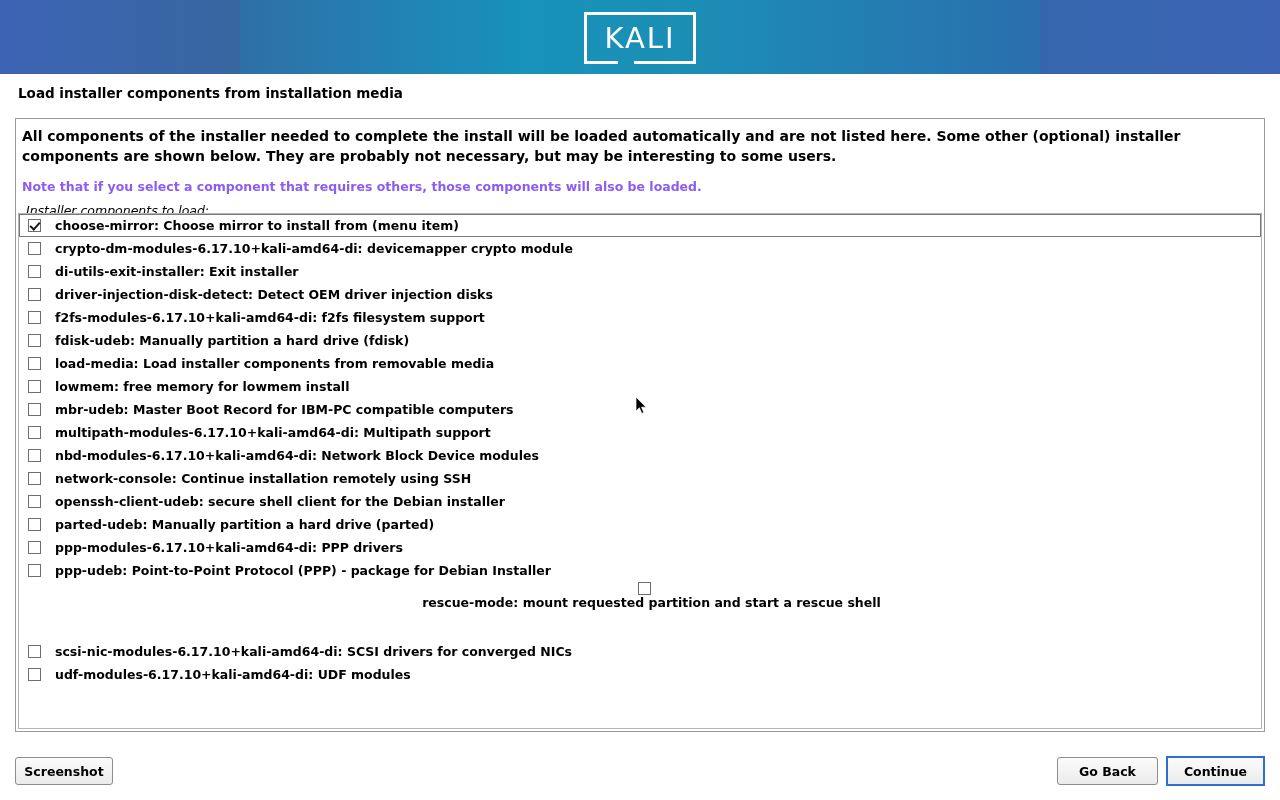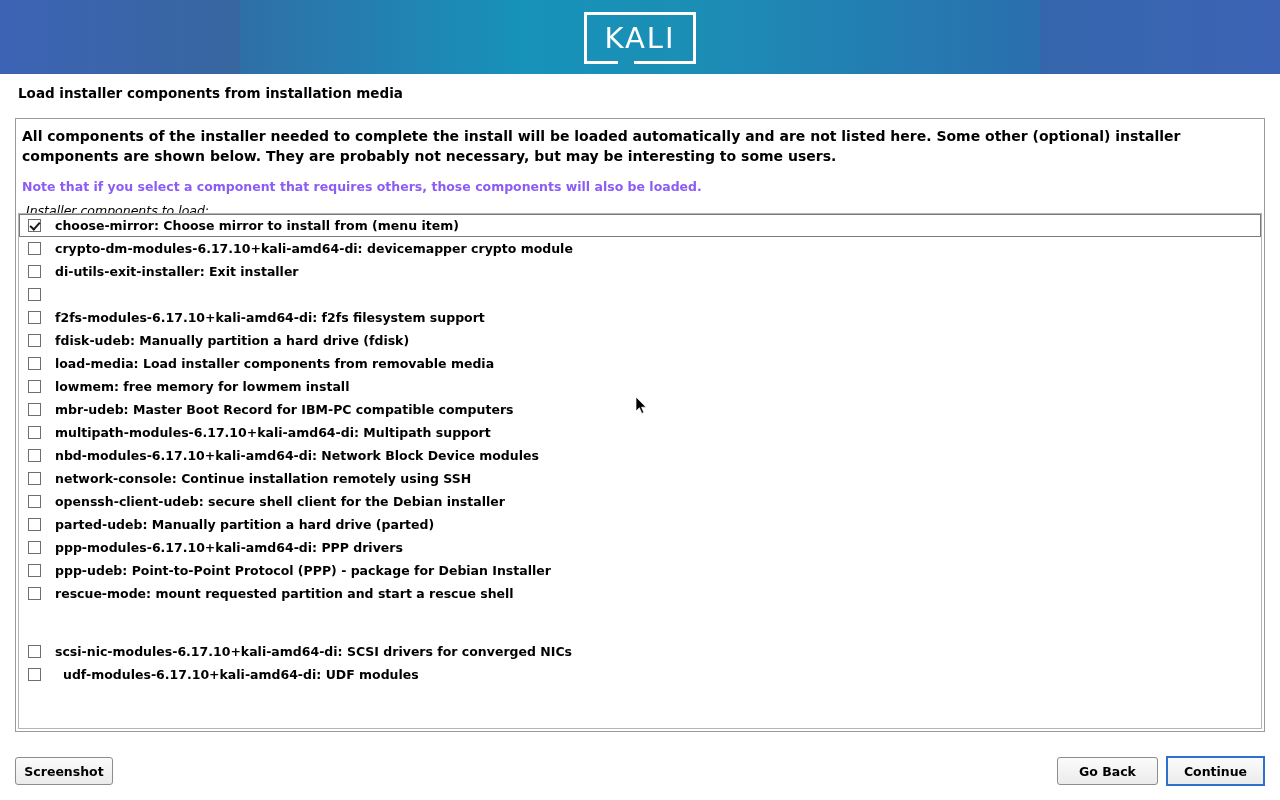--- a/index.html
+++ b/index.html
@@ -260,20 +260,21 @@
         <div class="list-row" style="position: relative;">
           <span class="checkbox"></span>
           <span class="row-label">crypto-dm-modules-6.17.10+kali-amd64-di: devicemapper crypto module</span>
         </div>
         <div class="list-row" style="position: relative;">
           <span class="checkbox"></span>
           <span class="row-label">di-utils-exit-installer: Exit installer</span>
         </div>
         <div class="list-row" style="position: relative;">
           <span class="checkbox"></span>
+          <span class="row-label">driver-injection-disk-detect: Detect OEM driver injection disks</span>
         </div>
         <div class="list-row" style="position: relative;">
           <span class="checkbox"></span>
           <span class="row-label">f2fs-modules-6.17.10+kali-amd64-di: f2fs filesystem support</span>
         </div>
         <div class="list-row" style="position: relative;">
           <span class="checkbox"></span>
           <span class="row-label">fdisk-udeb: Manually partition a hard drive (fdisk)</span>
         </div>
         <div class="list-row" style="position: relative;">
@@ -309,29 +310,29 @@
           <span class="row-label">parted-udeb: Manually partition a hard drive (parted)</span>
         </div>
         <div class="list-row" style="position: relative;">
           <span class="checkbox"></span>
           <span class="row-label">ppp-modules-6.17.10+kali-amd64-di: PPP drivers</span>
         </div>
         <div class="list-row" style="position: relative;">
           <span class="checkbox"></span>
           <span class="row-label">ppp-udeb: Point-to-Point Protocol (PPP) - package for Debian Installer</span>
         </div>
-        <div class="list-row" style="position: relative;">
+        <div class="list-row" style="position: relative; flex-direction: column;">
           <span class="checkbox"></span>
           <span class="row-label">rescue-mode: mount requested partition and start a rescue shell</span>
         </div>
         <div class="list-row" style="position: relative; margin-top: 35px;">
           <span class="checkbox"></span>
           <span class="row-label">scsi-nic-modules-6.17.10+kali-amd64-di: SCSI drivers for converged NICs</span>
         </div>
-        <div class="list-row" style="position: relative; gap: 8px;">
+        <div class="list-row" style="position: relative;">
           <span class="checkbox"></span>
           <span class="row-label">udf-modules-6.17.10+kali-amd64-di: UDF modules</span>
         </div>
       </div>
   </div>
 
   <div class="btn" id="screenshot-button">Screenshot</div>
   <div class="btn" id="go-back-button">Go Back</div>
   <div class="btn" id="continue-button">Continue</div>
 

